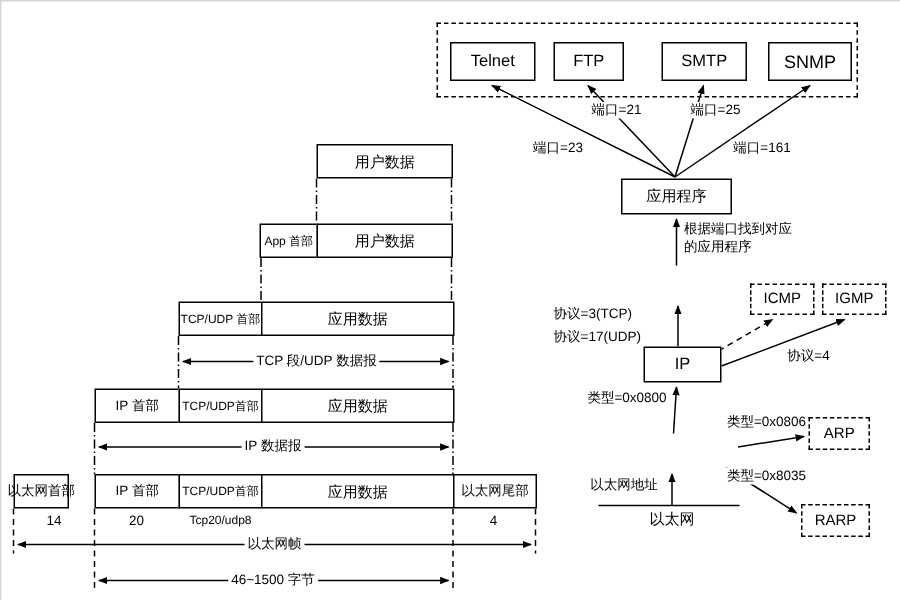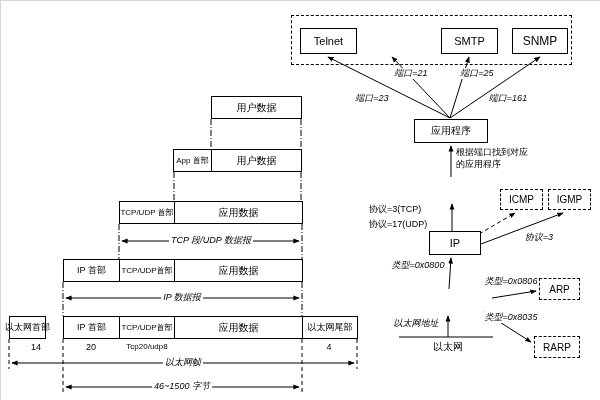--- a/index.html
+++ b/index.html
@@ -3,21 +3,21 @@
 <meta charset="utf-8">
 <style>
   html,body{margin:0;padding:0;background:#fff;font-family:"Liberation Sans","DejaVu Sans",sans-serif;color:#000;}
   #canvas{position:relative;width:600px;height:400px;background:#fff;border:1px solid #d6d6d6;overflow:hidden;}
   .layer{position:absolute;left:0;top:0;}
   .box{position:absolute;box-sizing:border-box;border:1px solid #000;background:#fff;
        display:flex;align-items:center;justify-content:center;font-size:10px;white-space:nowrap;}
   .box.dashed{border-style:dashed;background:#fff;}
   .box.outline{border-style:dashed;background:transparent;}
   .lbl{position:absolute;font-size:9px;white-space:nowrap;line-height:1.2;}
-  .lbl.bg{background:#fff;padding:0 2px;font-style:italic;}
+  .lbl.bg{background:#fff;padding:0 2px;}
   .c{transform:translateX(-50%);}
   .note{position:absolute;font-size:9px;line-height:1.3;white-space:normal;}
 </style>
 </head>
 <body>
 
 <div id="canvas">
 
   <svg class="layer" width="600" height="400" viewBox="0 0 600 400">
     <defs>
@@ -91,20 +91,21 @@
   <div class="lbl c" style="left:90px;top:341px">20</div>
   <div class="lbl c" style="left:146px;top:341px;font-size:8px">Tcp20/udp8</div>
   <div class="lbl c" style="left:328px;top:341px">4</div>
 
   <div class="lbl bg c" style="left:182px;top:356px">以太网帧</div>
   <div class="lbl bg c" style="left:181px;top:380px">46~1500 字节</div>
 
   <div class="box outline" style="left:290px;top:14px;width:281px;height:50px"></div>
 
   <div class="box" style="left:299px;top:27px;width:57px;height:26px;font-size:11px">Telnet</div>
+  <div class="box" style="left:368px;top:27px;width:47px;height:26px;font-size:11px">FTP</div>
   <div class="box" style="left:440px;top:27px;width:57px;height:26px;font-size:11px">SMTP</div>
   <div class="box" style="left:511px;top:27px;width:56px;height:26px;font-size:12px">SNMP</div>
 
   <div class="lbl bg c" style="left:371px;top:92px">端口=23</div>
   <div class="lbl bg c" style="left:410px;top:67px">端口=21</div>
   <div class="lbl bg c" style="left:476px;top:67px">端口=25</div>
   <div class="lbl bg c" style="left:507px;top:92px">端口=161</div>
 
   <div class="box" style="left:413px;top:118px;width:74px;height:24px">应用程序</div>
 
@@ -112,21 +113,21 @@
 
 
   <div class="lbl" style="left:368px;top:203px">协议=3(TCP)</div>
   <div class="lbl" style="left:368px;top:218px">协议=17(UDP)</div>
 
   <div class="box dashed" style="left:499px;top:188px;width:43px;height:21px">ICMP</div>
   <div class="box dashed" style="left:547px;top:188px;width:43px;height:21px">IGMP</div>
 
   <div class="box" style="left:428px;top:230px;width:52px;height:24px;font-size:11px">IP</div>
 
-  <div class="lbl bg c" style="left:538px;top:231px">协议=3</div>
+  <div class="lbl bg c" style="left:538px;top:231px">协议=4</div>
   <div class="lbl bg c" style="left:417px;top:259px">类型=0x0800</div>
 
 
   <div class="lbl bg c" style="left:510px;top:275px">类型=0x0806</div>
   <div class="box dashed" style="left:538px;top:277px;width:41px;height:22px">ARP</div>
 
   <div class="lbl bg c" style="left:510px;top:311px">类型=0x8035</div>
   <div class="box dashed" style="left:533px;top:335px;width:46px;height:22px">RARP</div>
 
   <div class="lbl bg c" style="left:415px;top:317px">以太网地址</div>

